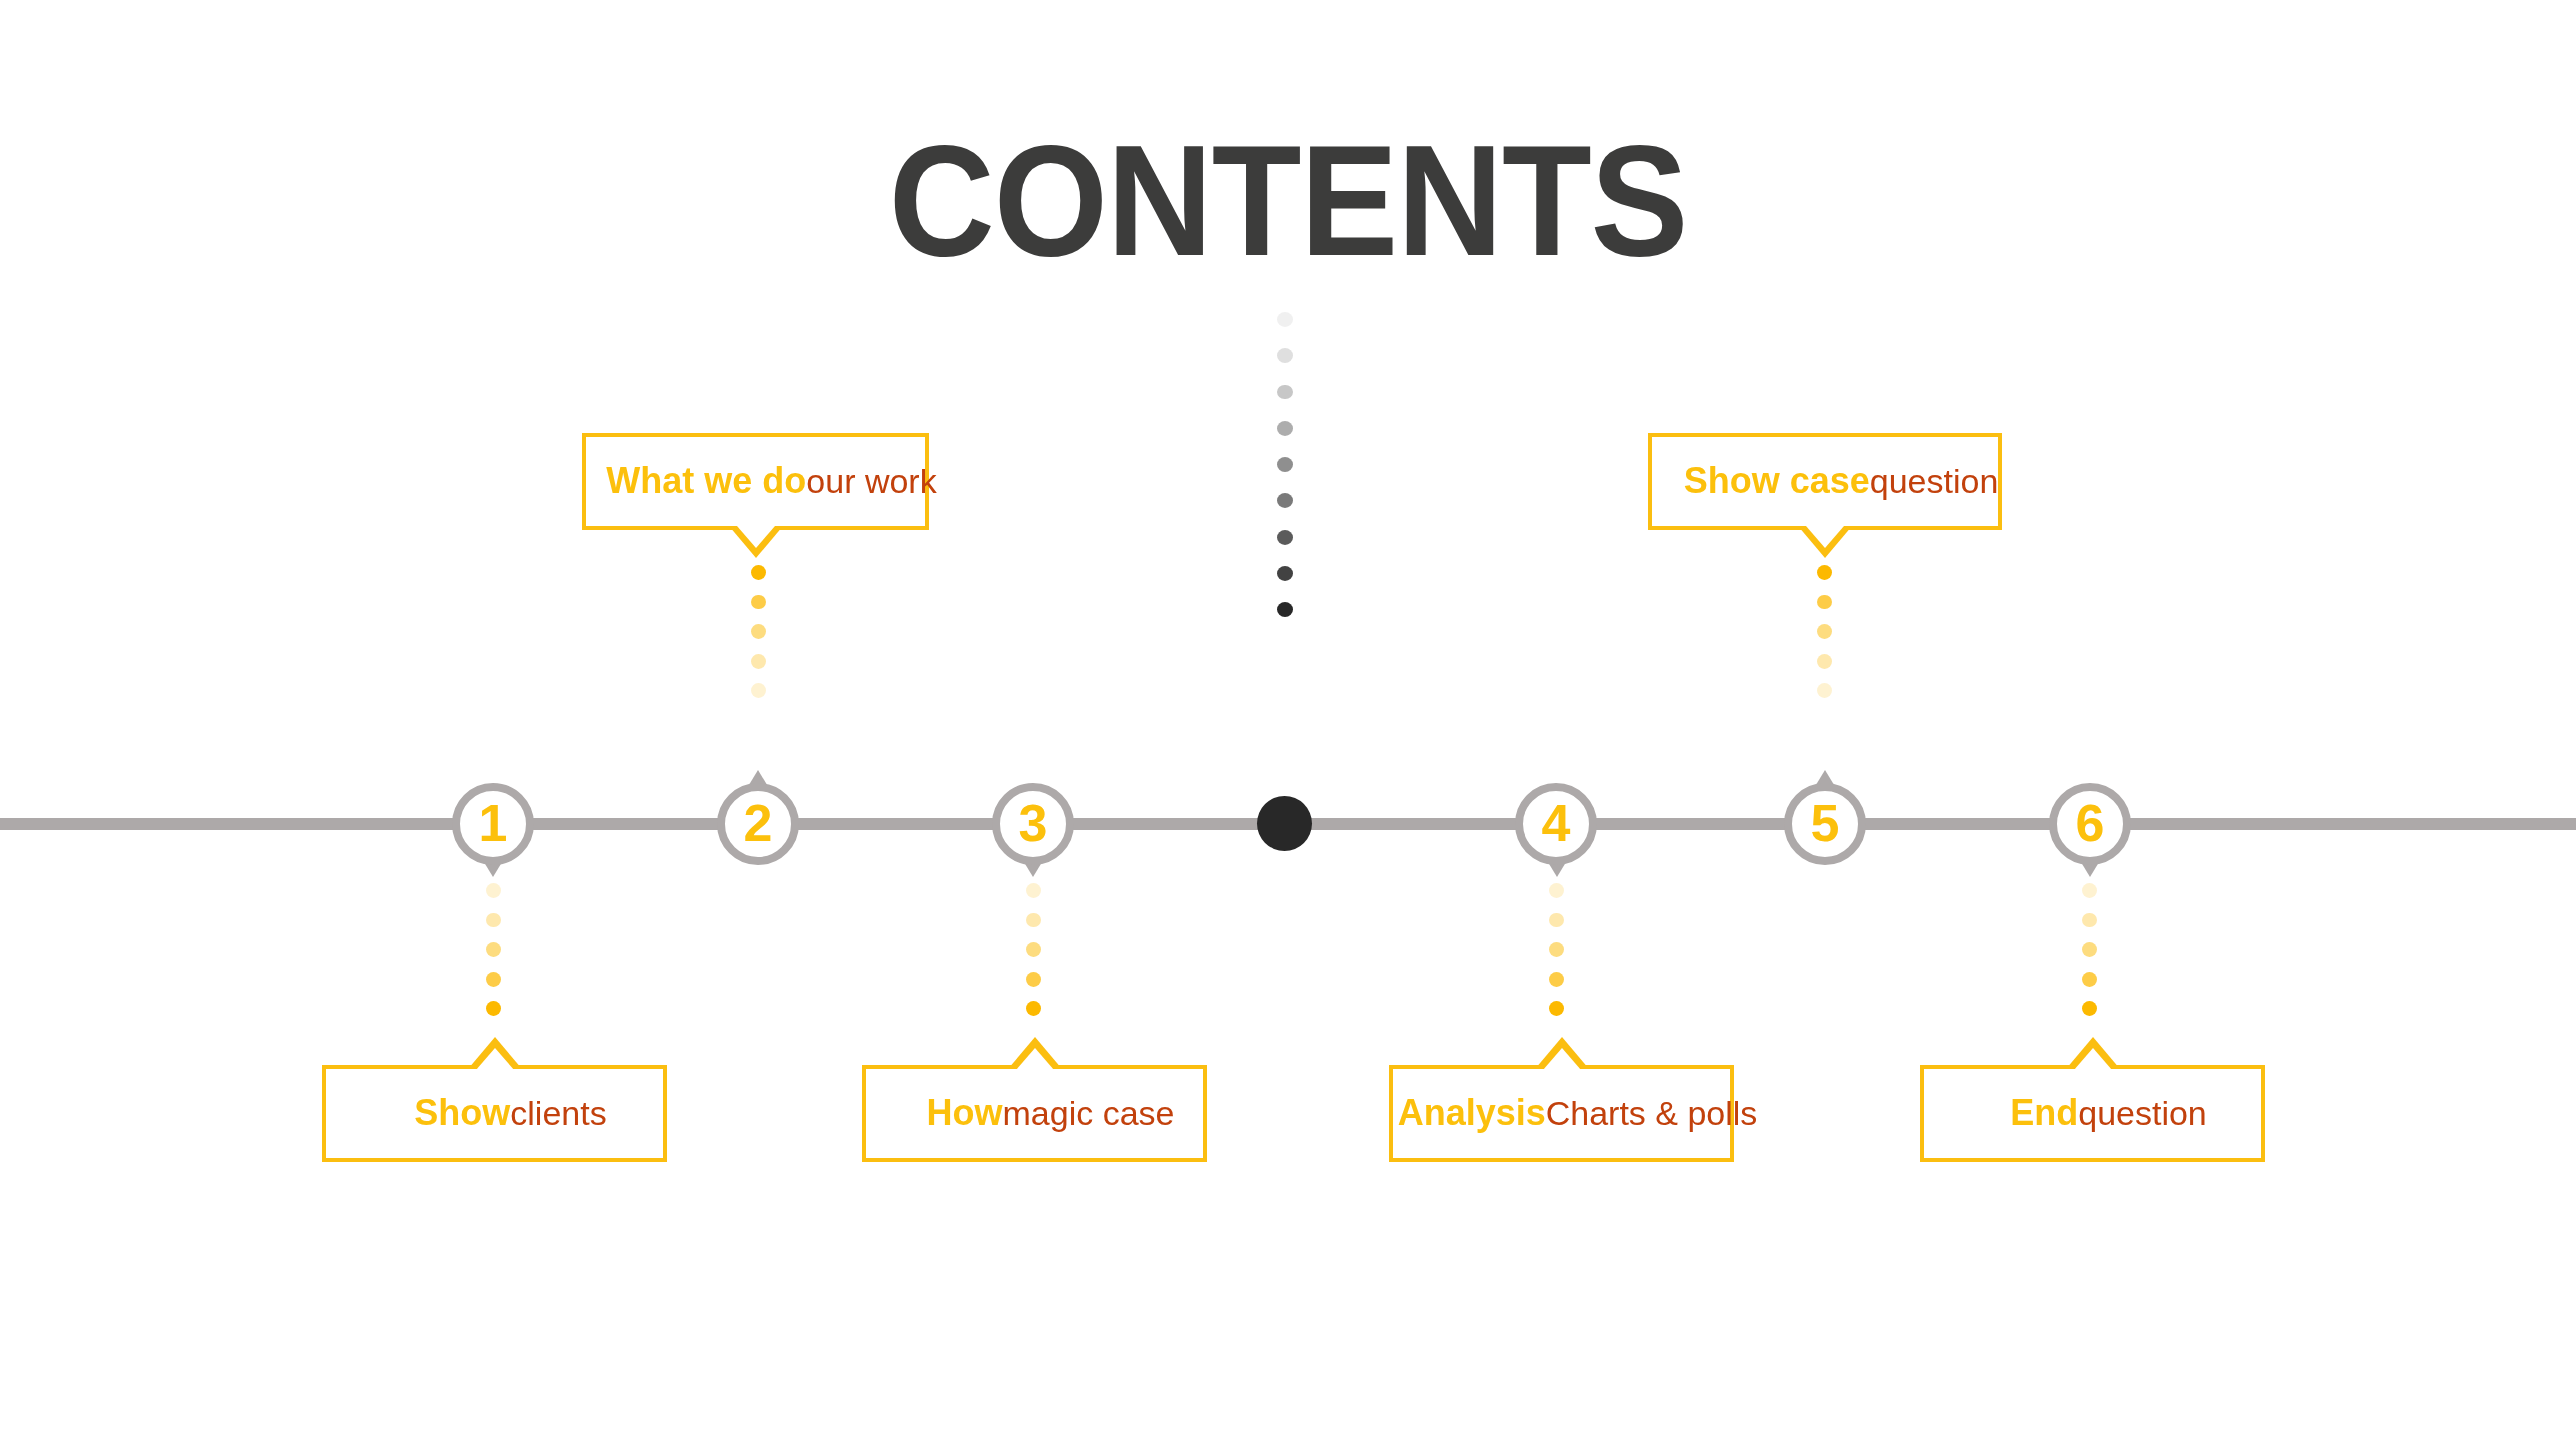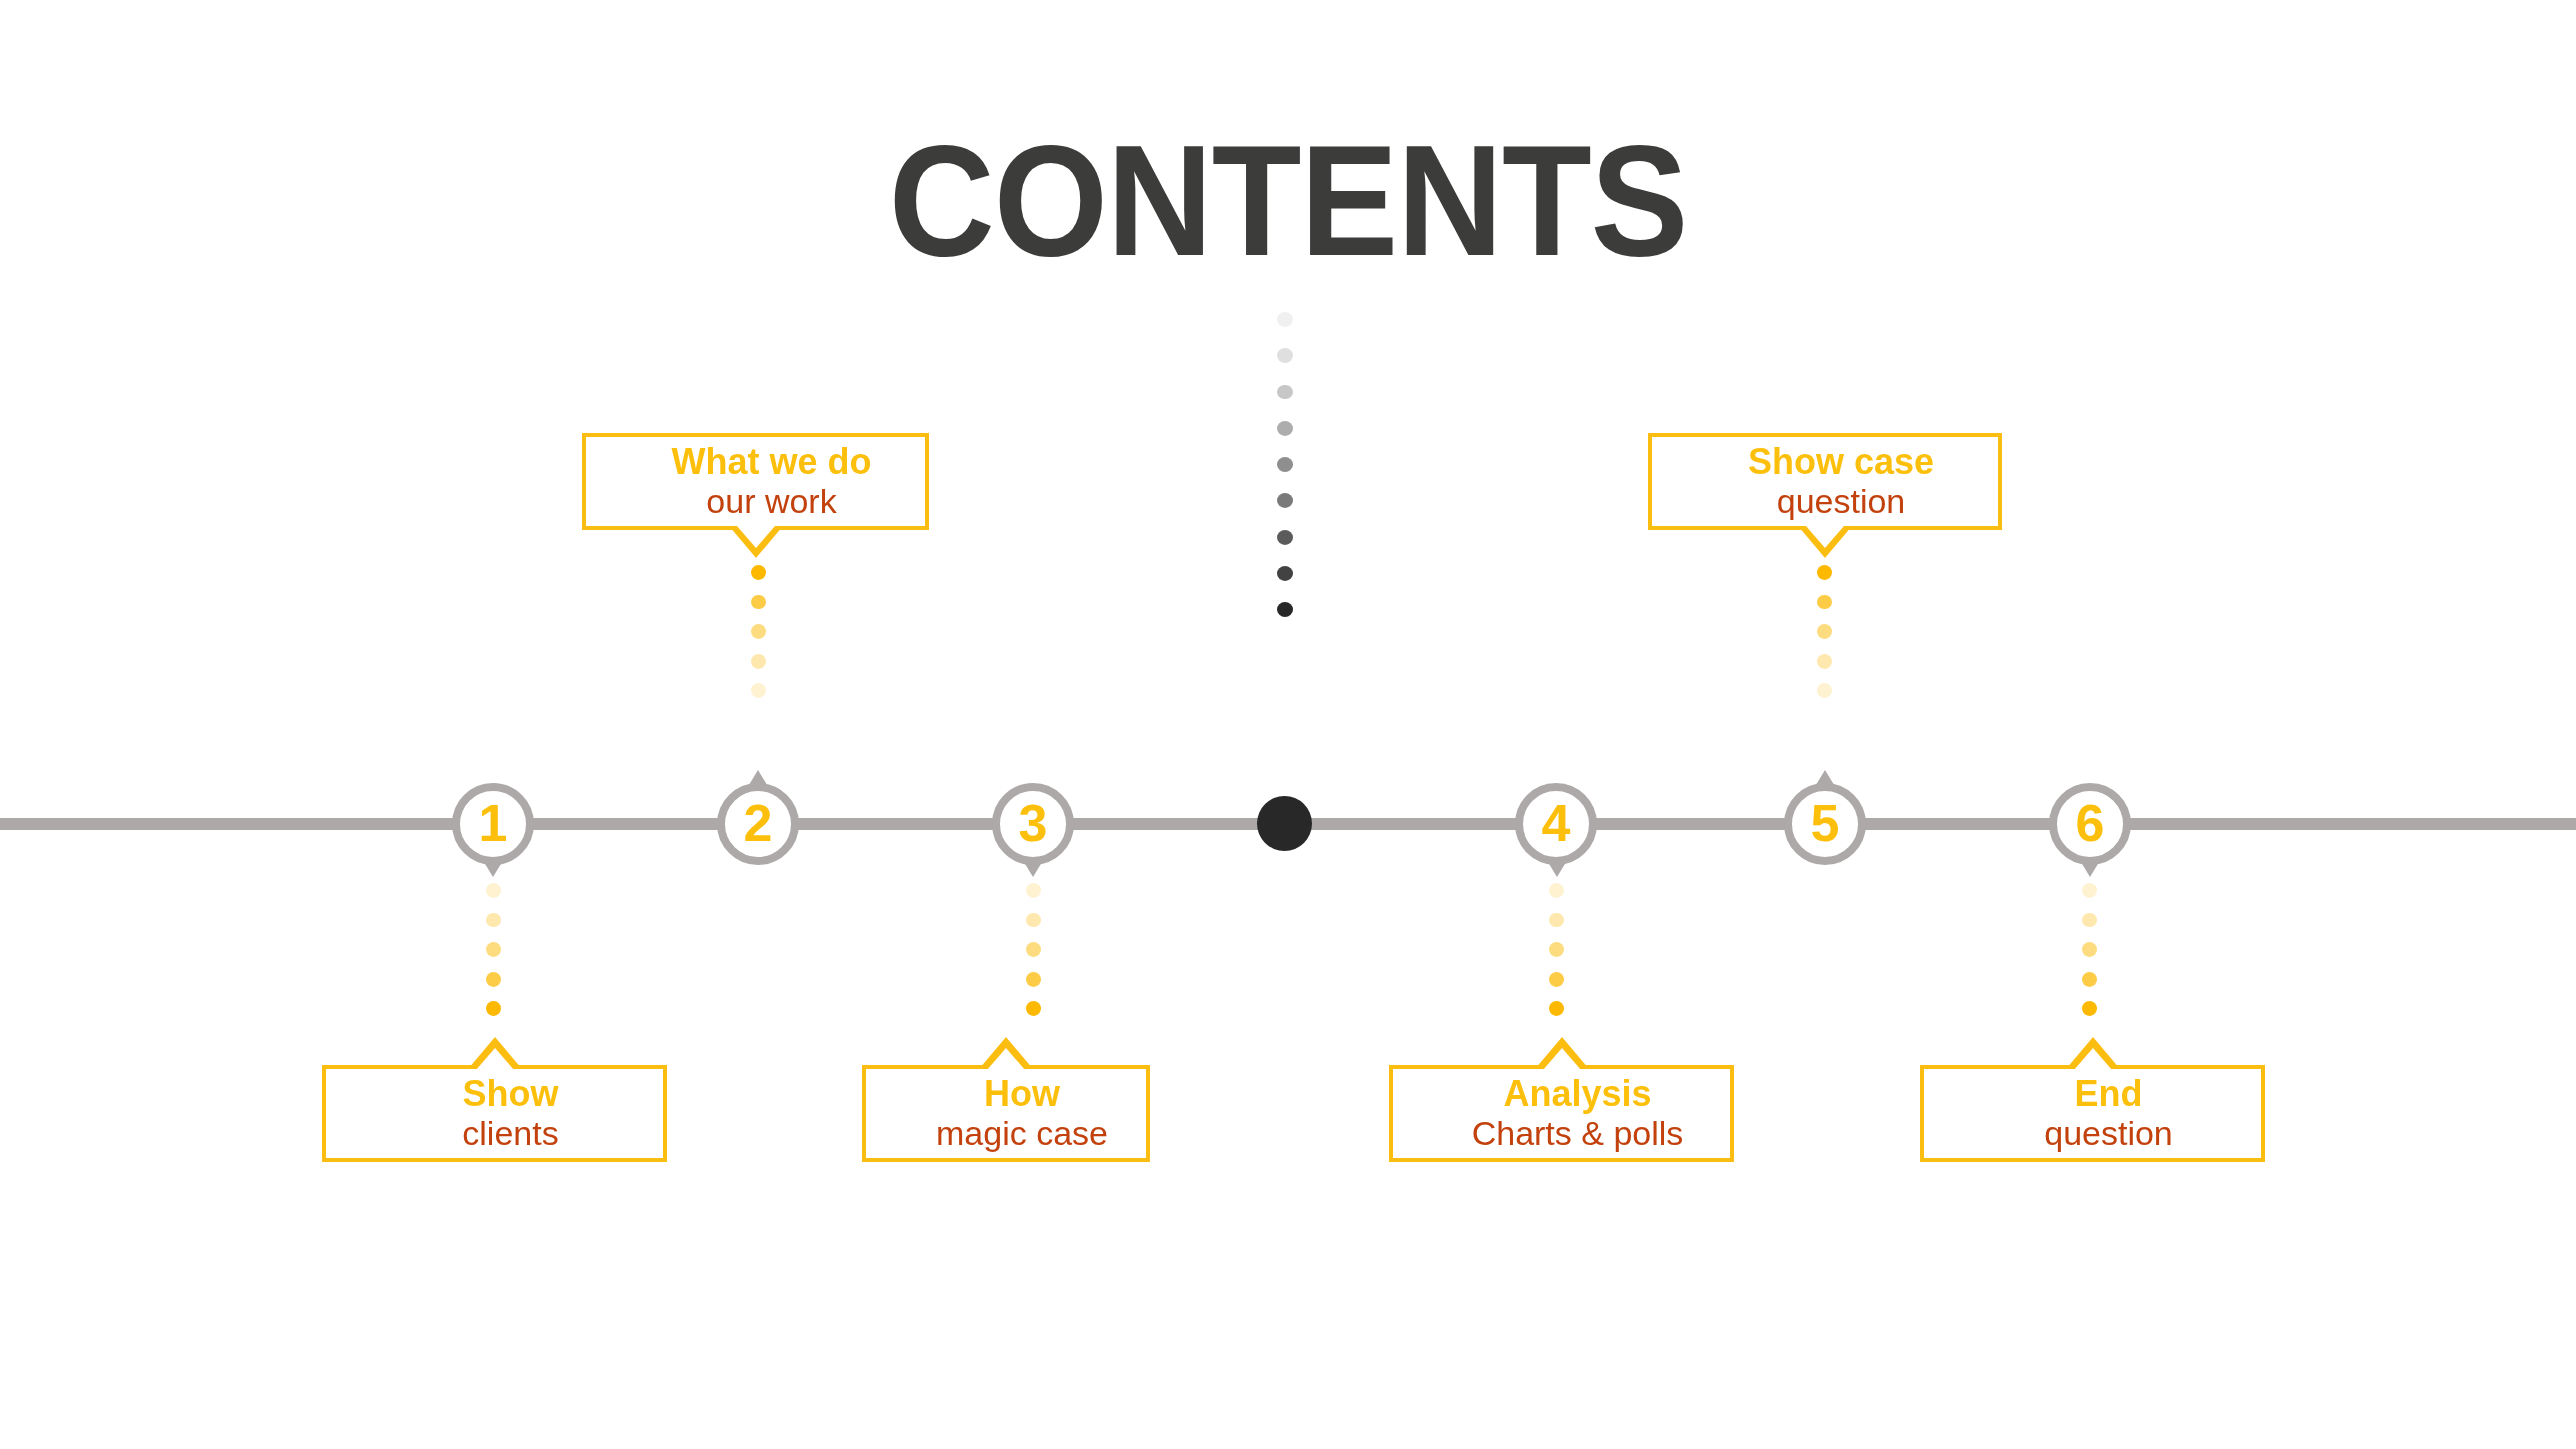--- a/index.html
+++ b/index.html
@@ -131,21 +131,21 @@
   }
 
   
   .callout {
     position: absolute;
     box-sizing: border-box;
     border: 4.7px solid #fbbe10;
     background: #ffffff;
     z-index: 6;
     display: flex;
-    flex-direction: column;
+    flex-direction: row;
     align-items: center;
     justify-content: center;
     padding-left: 32px;
   }
   .callout .title {
     font-family: "Liberation Sans", sans-serif;
     font-weight: 700;
     font-size: 36px;
     line-height: 1.06;
     color: #fcc00c;
@@ -277,21 +277,21 @@
         <div class="notch down-outer"></div>
         <div class="notch down-inner"></div>
       </div>
       <div class="connector" style="left: 751px; top: 565px;">
         <div class="cdot" style="opacity: 1;"></div>
         <div class="cdot" style="opacity: 0.72;"></div>
         <div class="cdot" style="opacity: 0.5;"></div>
         <div class="cdot" style="opacity: 0.32;"></div>
         <div class="cdot" style="opacity: 0.18;"></div>
       </div>
-      <div class="callout" style="left: 862px; top: 1065px; width: 288px; height: 97px;">
+      <div class="callout" style="left: 862px; top: 1065px; width: 345px; height: 97px;">
         <div class="title">How</div>
         <div class="subtitle">magic case</div>
         <div class="notch-mask at-top"></div>
         <div class="notch up-outer"></div>
         <div class="notch up-inner"></div>
       </div>
       <div class="connector" style="left: 1026px; top: 883px;">
         <div class="cdot" style="opacity: 0.18;"></div>
         <div class="cdot" style="opacity: 0.32;"></div>
         <div class="cdot" style="opacity: 0.5;"></div>

